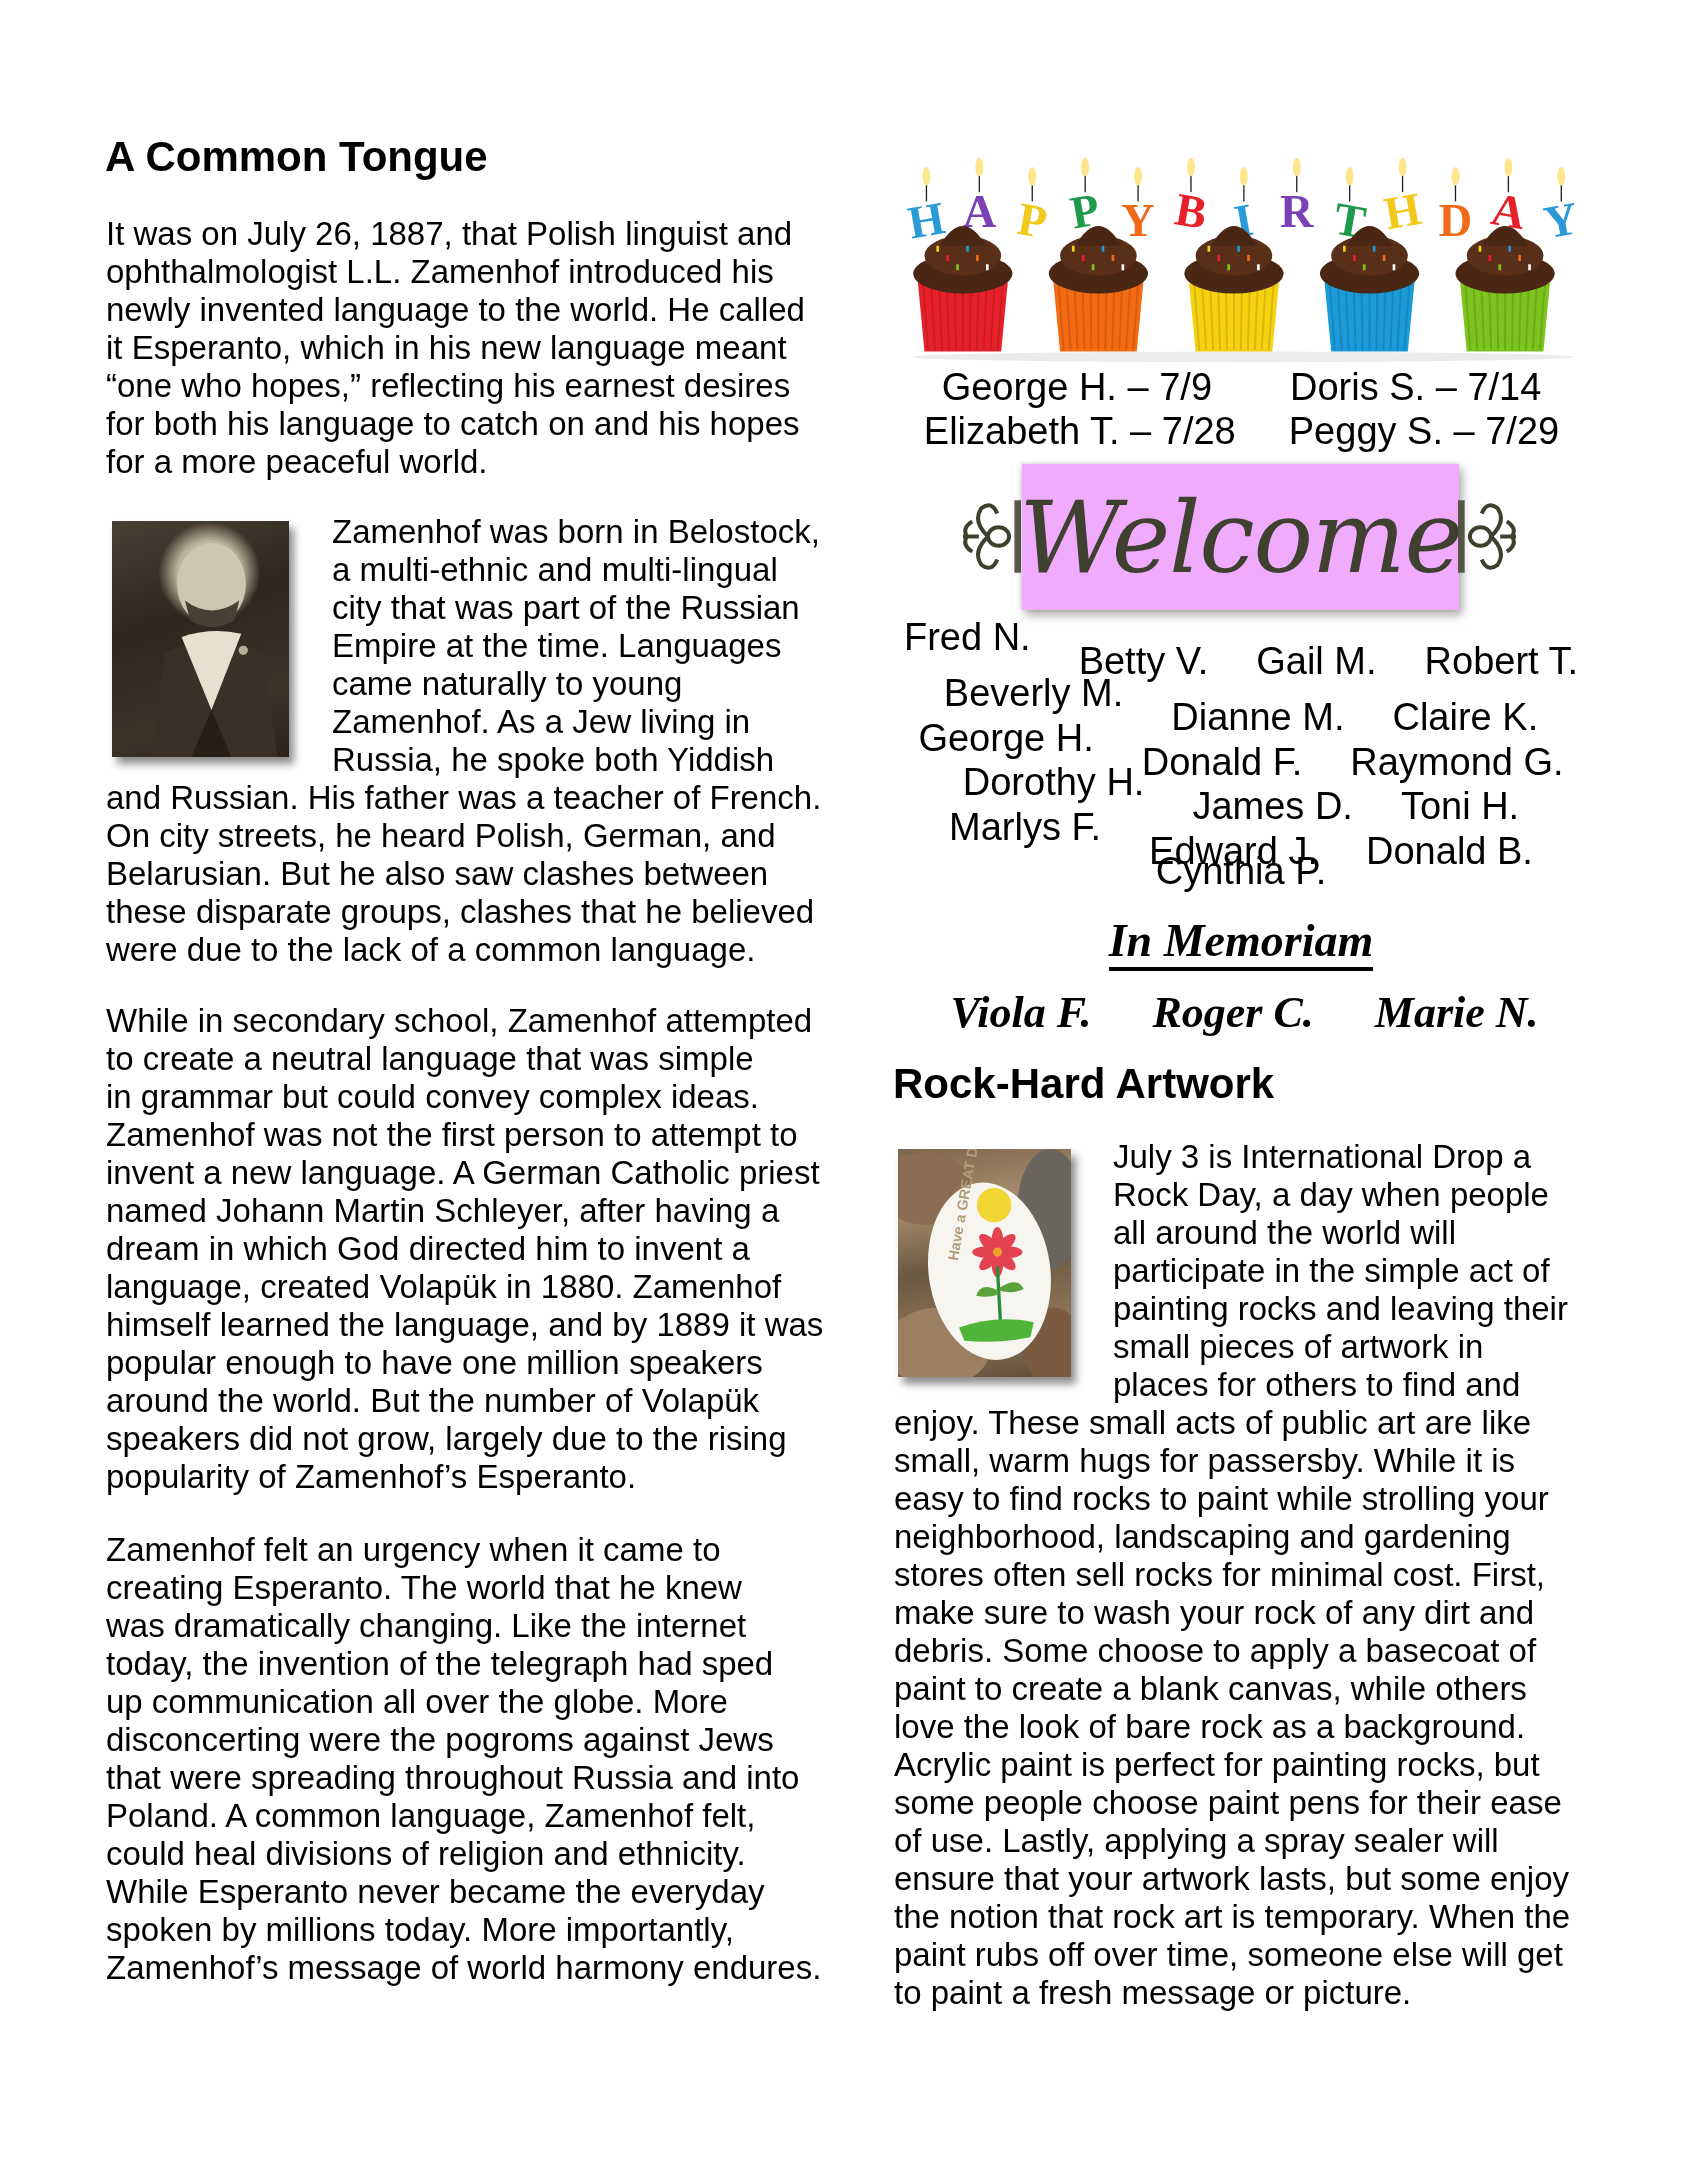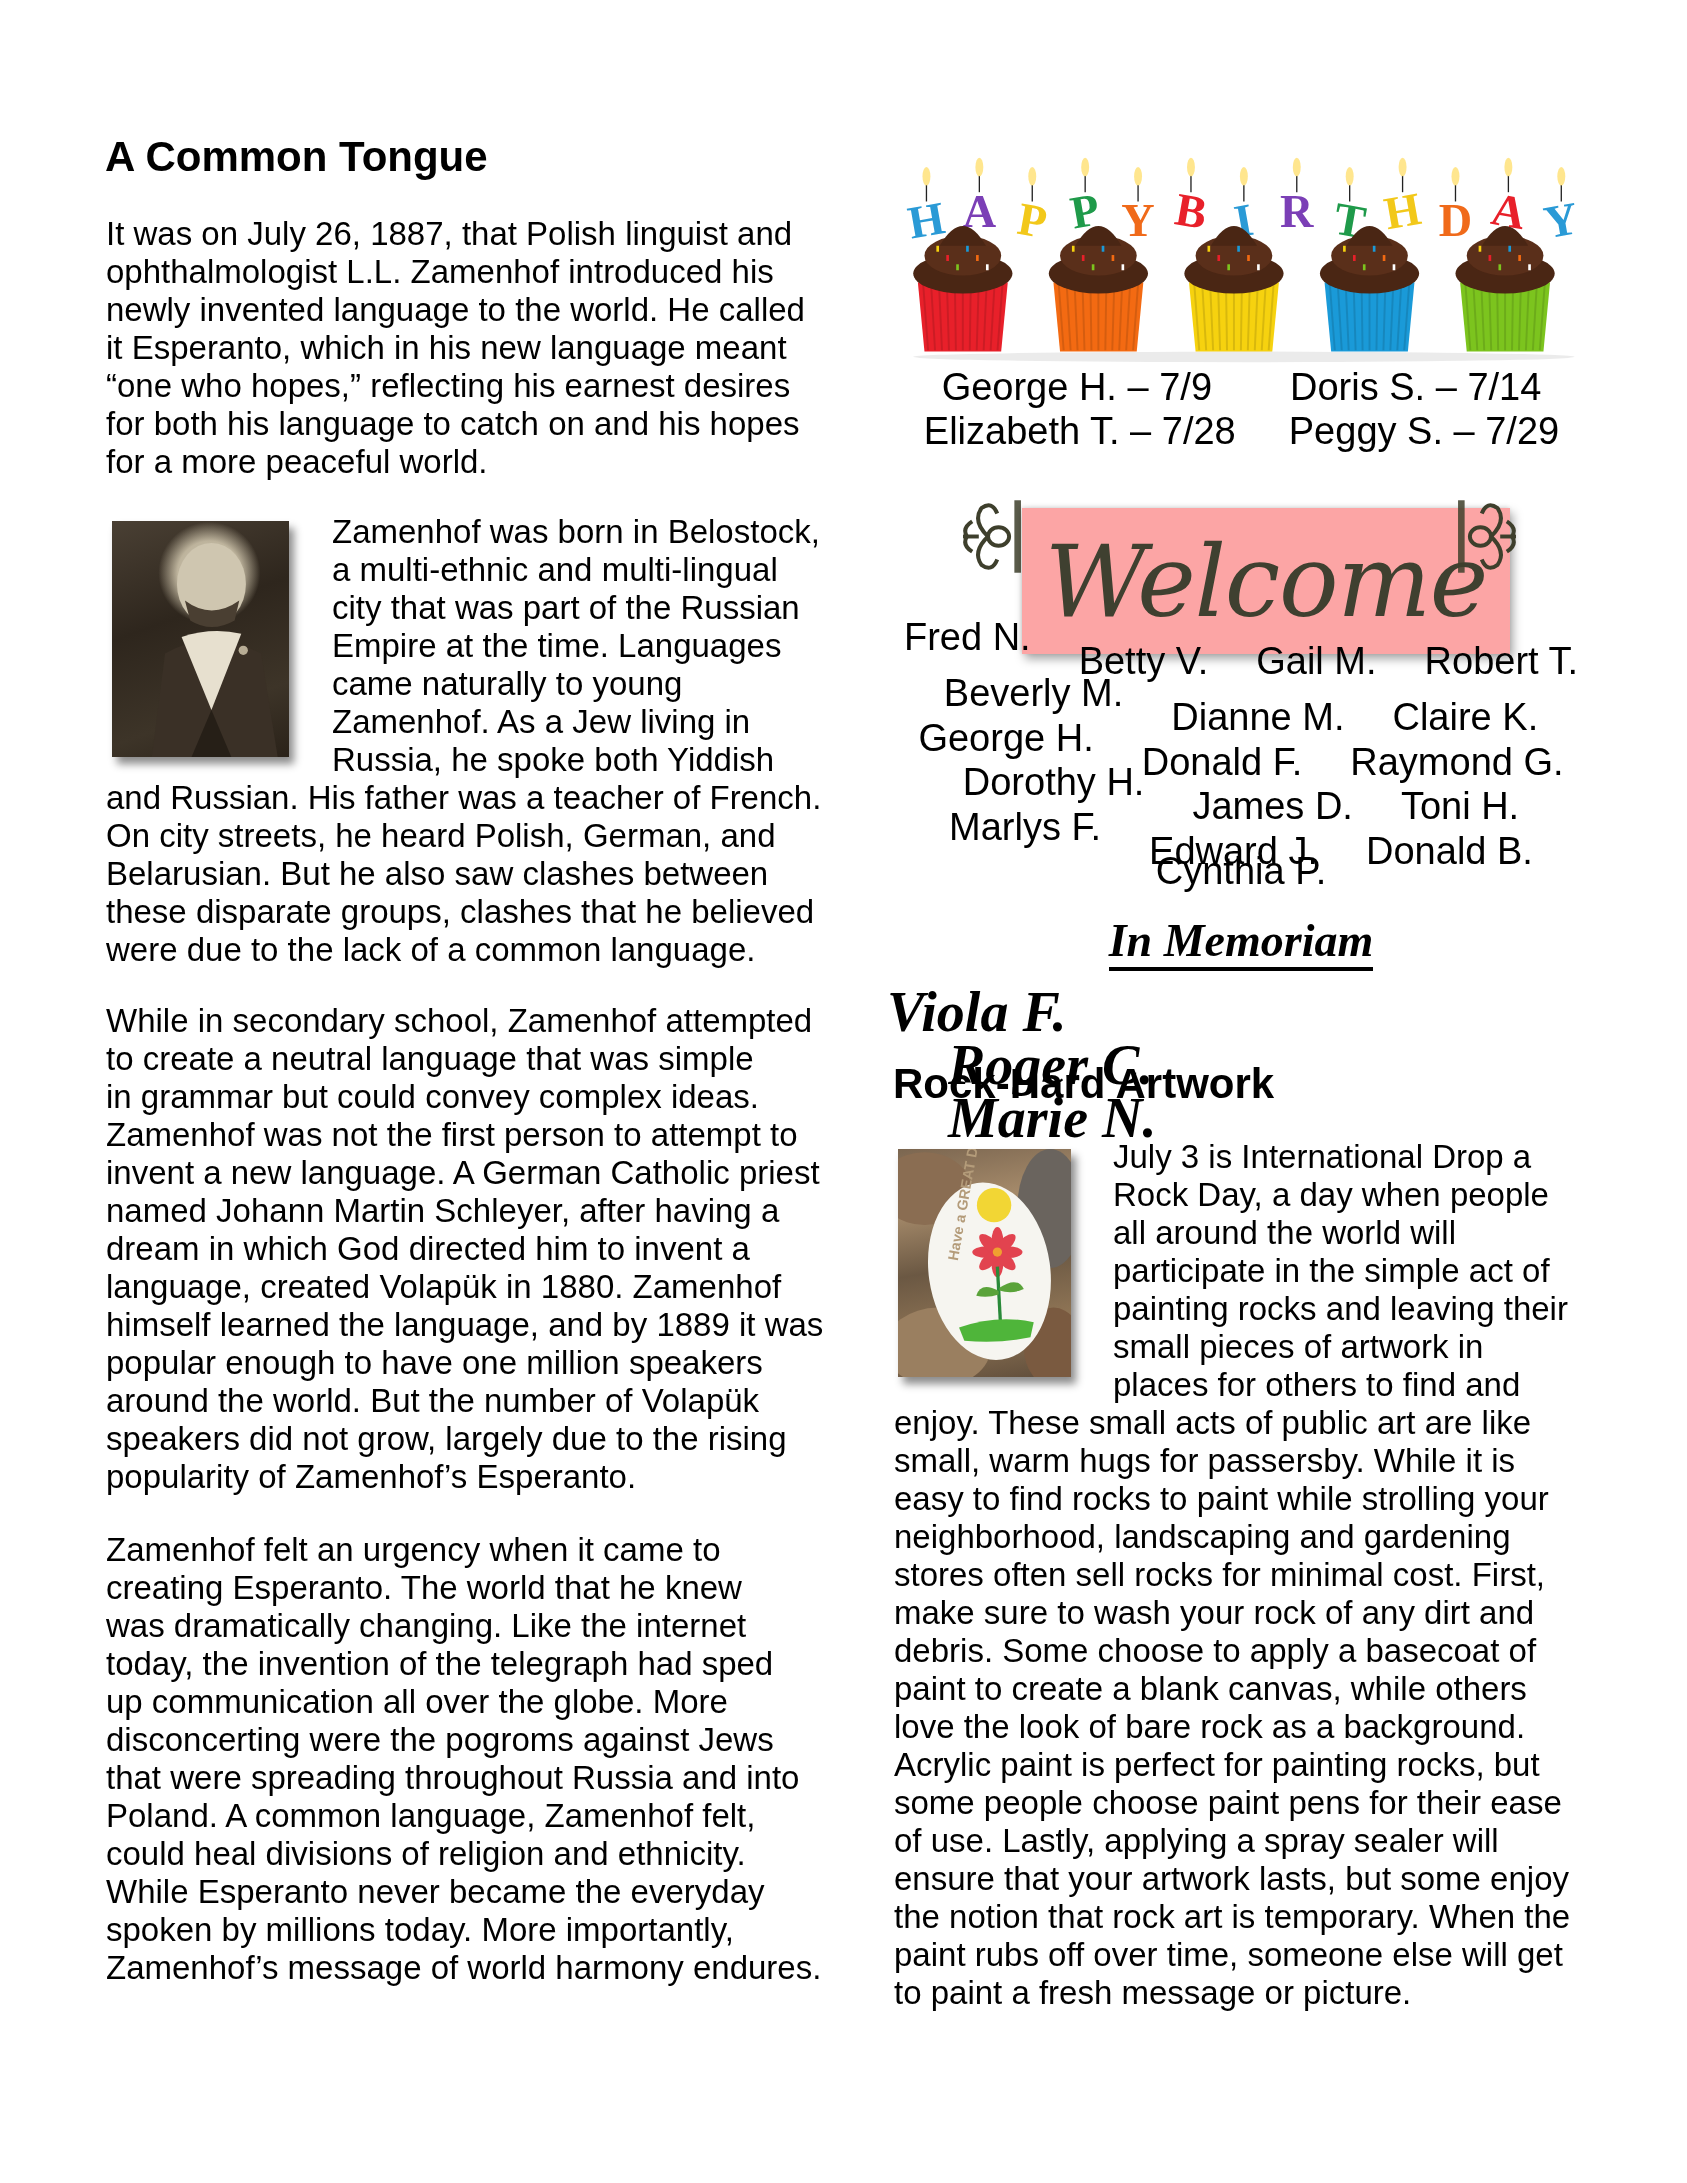--- a/index.html
+++ b/index.html
@@ -15,32 +15,32 @@
               font-size: 38px; line-height: 44px; white-space: pre; }
   .name-row { position: absolute; left: 887px; width: 708px; display: flex; justify-content: center;
               font-size: 38px; line-height: 44px; white-space: nowrap; }
   .name-row span + span { margin-left: 48px; margin-top: 24px; }
   .memoriam-title { position: absolute; left: 887px; width: 708px; text-align: center; top: 908px;
               font-family: "Liberation Serif", serif; font-weight: bold; font-style: italic;
               font-size: 46px; line-height: 66px; }
   .memoriam-title span { border-bottom: 4.6px solid #000; padding-bottom: 1.3px; }
   .memoriam-names { position: absolute; left: 887px; width: 715px; top: 986px; display: flex; justify-content: center;
               font-family: "Liberation Serif", serif; font-weight: bold; font-style: italic;
-              font-size: 56px; line-height: 53px; white-space: nowrap; flex-direction: column; }
+              font-size: 44px; line-height: 53px; white-space: nowrap; }
   .memoriam-names span + span { margin-left: 61px; }
 
   
   .photo { position: absolute; box-shadow: 5.3px 6.6px 8px rgba(0,0,0,0.45); overflow: hidden; }
   .portrait { left: 112px; top: 521px; width: 177px; height: 236px;
       background: radial-gradient(ellipse 40% 30% at 55% 22%, #d8d2c0 0%, #bdb39c 45%, rgba(0,0,0,0) 72%),
                   linear-gradient(160deg, #4a4034 0%, #2e261d 40%, #3d3428 75%, #2a2219 100%); }
   .rock { left: 898px; top: 1149px; width: 173px; height: 228px;
       background: linear-gradient(170deg, #7b6650 0%, #a58a6a 25%, #6b5843 50%, #8e7455 75%, #5e4c3a 100%); }
-  .welcome-box { position: absolute; left: 1022px; top: 464px; width: 488px; height: 146px; background: #fca5a5;
-      box-shadow: 2.6px 5.3px 9.3px rgba(0,0,0,0.35), -1.3px -1.3px 4px rgba(0,0,0,0.12); margin-top: 44px; }
+  .welcome-box { position: absolute; left: 1022px; top: 464px; width: 437px; height: 146px; background: #f0abfc;
+      box-shadow: 2.6px 5.3px 9.3px rgba(0,0,0,0.35), -1.3px -1.3px 4px rgba(0,0,0,0.12); }
   .welcome-text { position: absolute; left: 0; top: 0; width: 100%; height: 100%; display: flex; align-items: center;
       justify-content: center; font-family: "DejaVu Serif", serif; font-style: italic; font-size: 99px;
       color: #3f4030; letter-spacing: -1.3px; }
   .ornament { position: absolute; top: 495px; width: 62px; height: 83px; }
   .bday-img { position: absolute; left: 900px; top: 153px; width: 697px; height: 212px; }
 </style>
 </head>
 <body>
 
 <div class="abs h1" style="left:105px; top:132px;">A Common Tongue</div>

